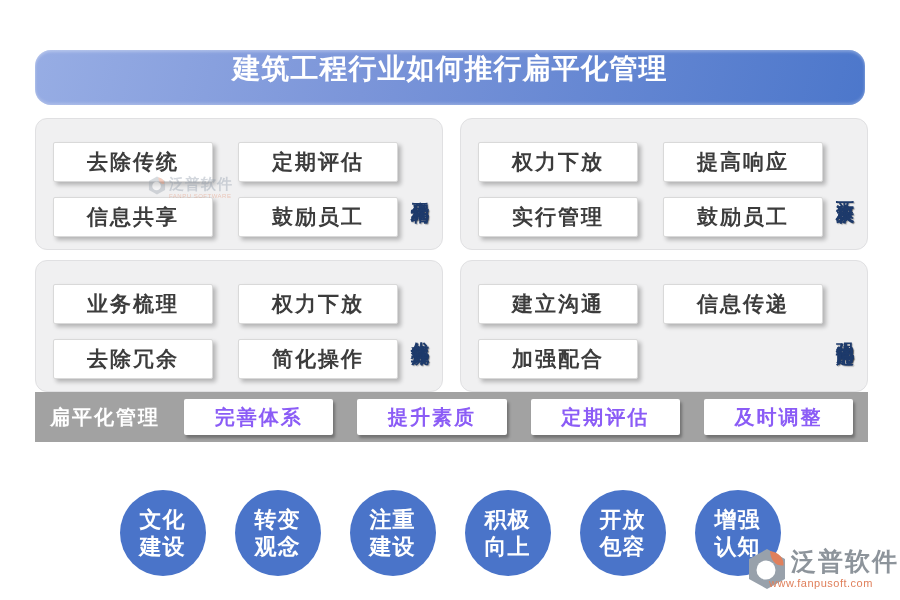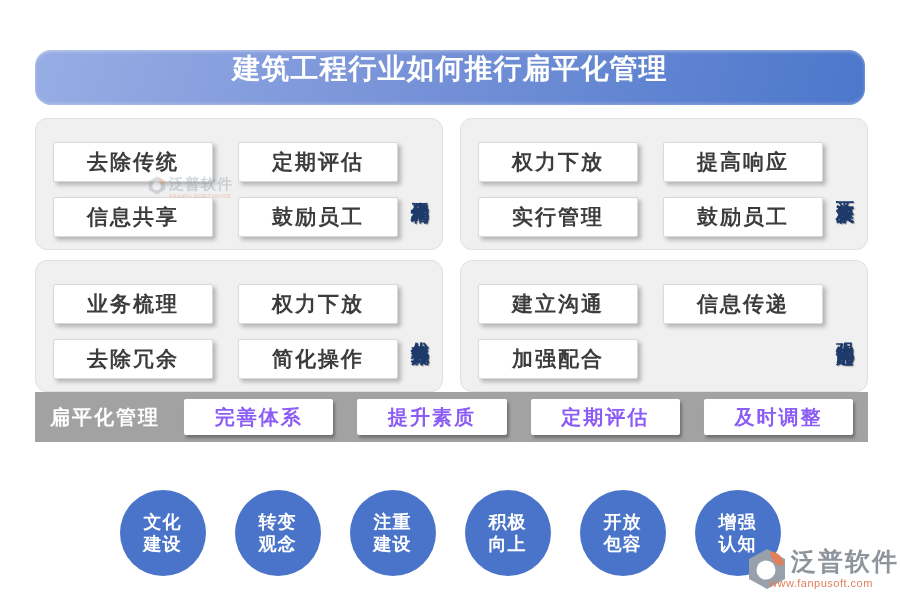--- a/index.html
+++ b/index.html
@@ -35,21 +35,21 @@
   .bar-step{flex:1;height:36px;background:#ffffff;border-radius:2px;
     box-shadow:2px 3px 3px rgba(0,0,0,.3);
     display:flex;align-items:center;justify-content:center;
     font-size:20px;font-weight:bold;color:#8b5cf6;letter-spacing:2px;}
 
   
   .circles{position:absolute;left:0;top:490px;width:900px;display:flex;
     justify-content:center;gap:29px;}
   .circle{width:86px;height:86px;border-radius:50%;background:#4a74c9;color:#ffffff;
     display:flex;flex-direction:column;align-items:center;justify-content:center;
-    font-size:18px;font-weight:bold;line-height:1.25;letter-spacing:1px;text-align:center;}
+    font-size:22px;font-weight:bold;line-height:1.25;letter-spacing:1px;text-align:center;}
 
   
   .watermark{position:absolute;left:148px;top:176px;opacity:.38;display:flex;
     align-items:flex-start;gap:3px;}
   .wm-text{display:flex;flex-direction:column;}
   .wm-brand{font-size:15px;color:#8d99a8;font-weight:bold;letter-spacing:1px;line-height:1.1;}
   .wm-sub{font-size:6px;color:#e0805c;letter-spacing:.5px;}
 
   
   .logo{position:absolute;left:747px;top:548px;display:flex;align-items:flex-start;gap:4px;}

